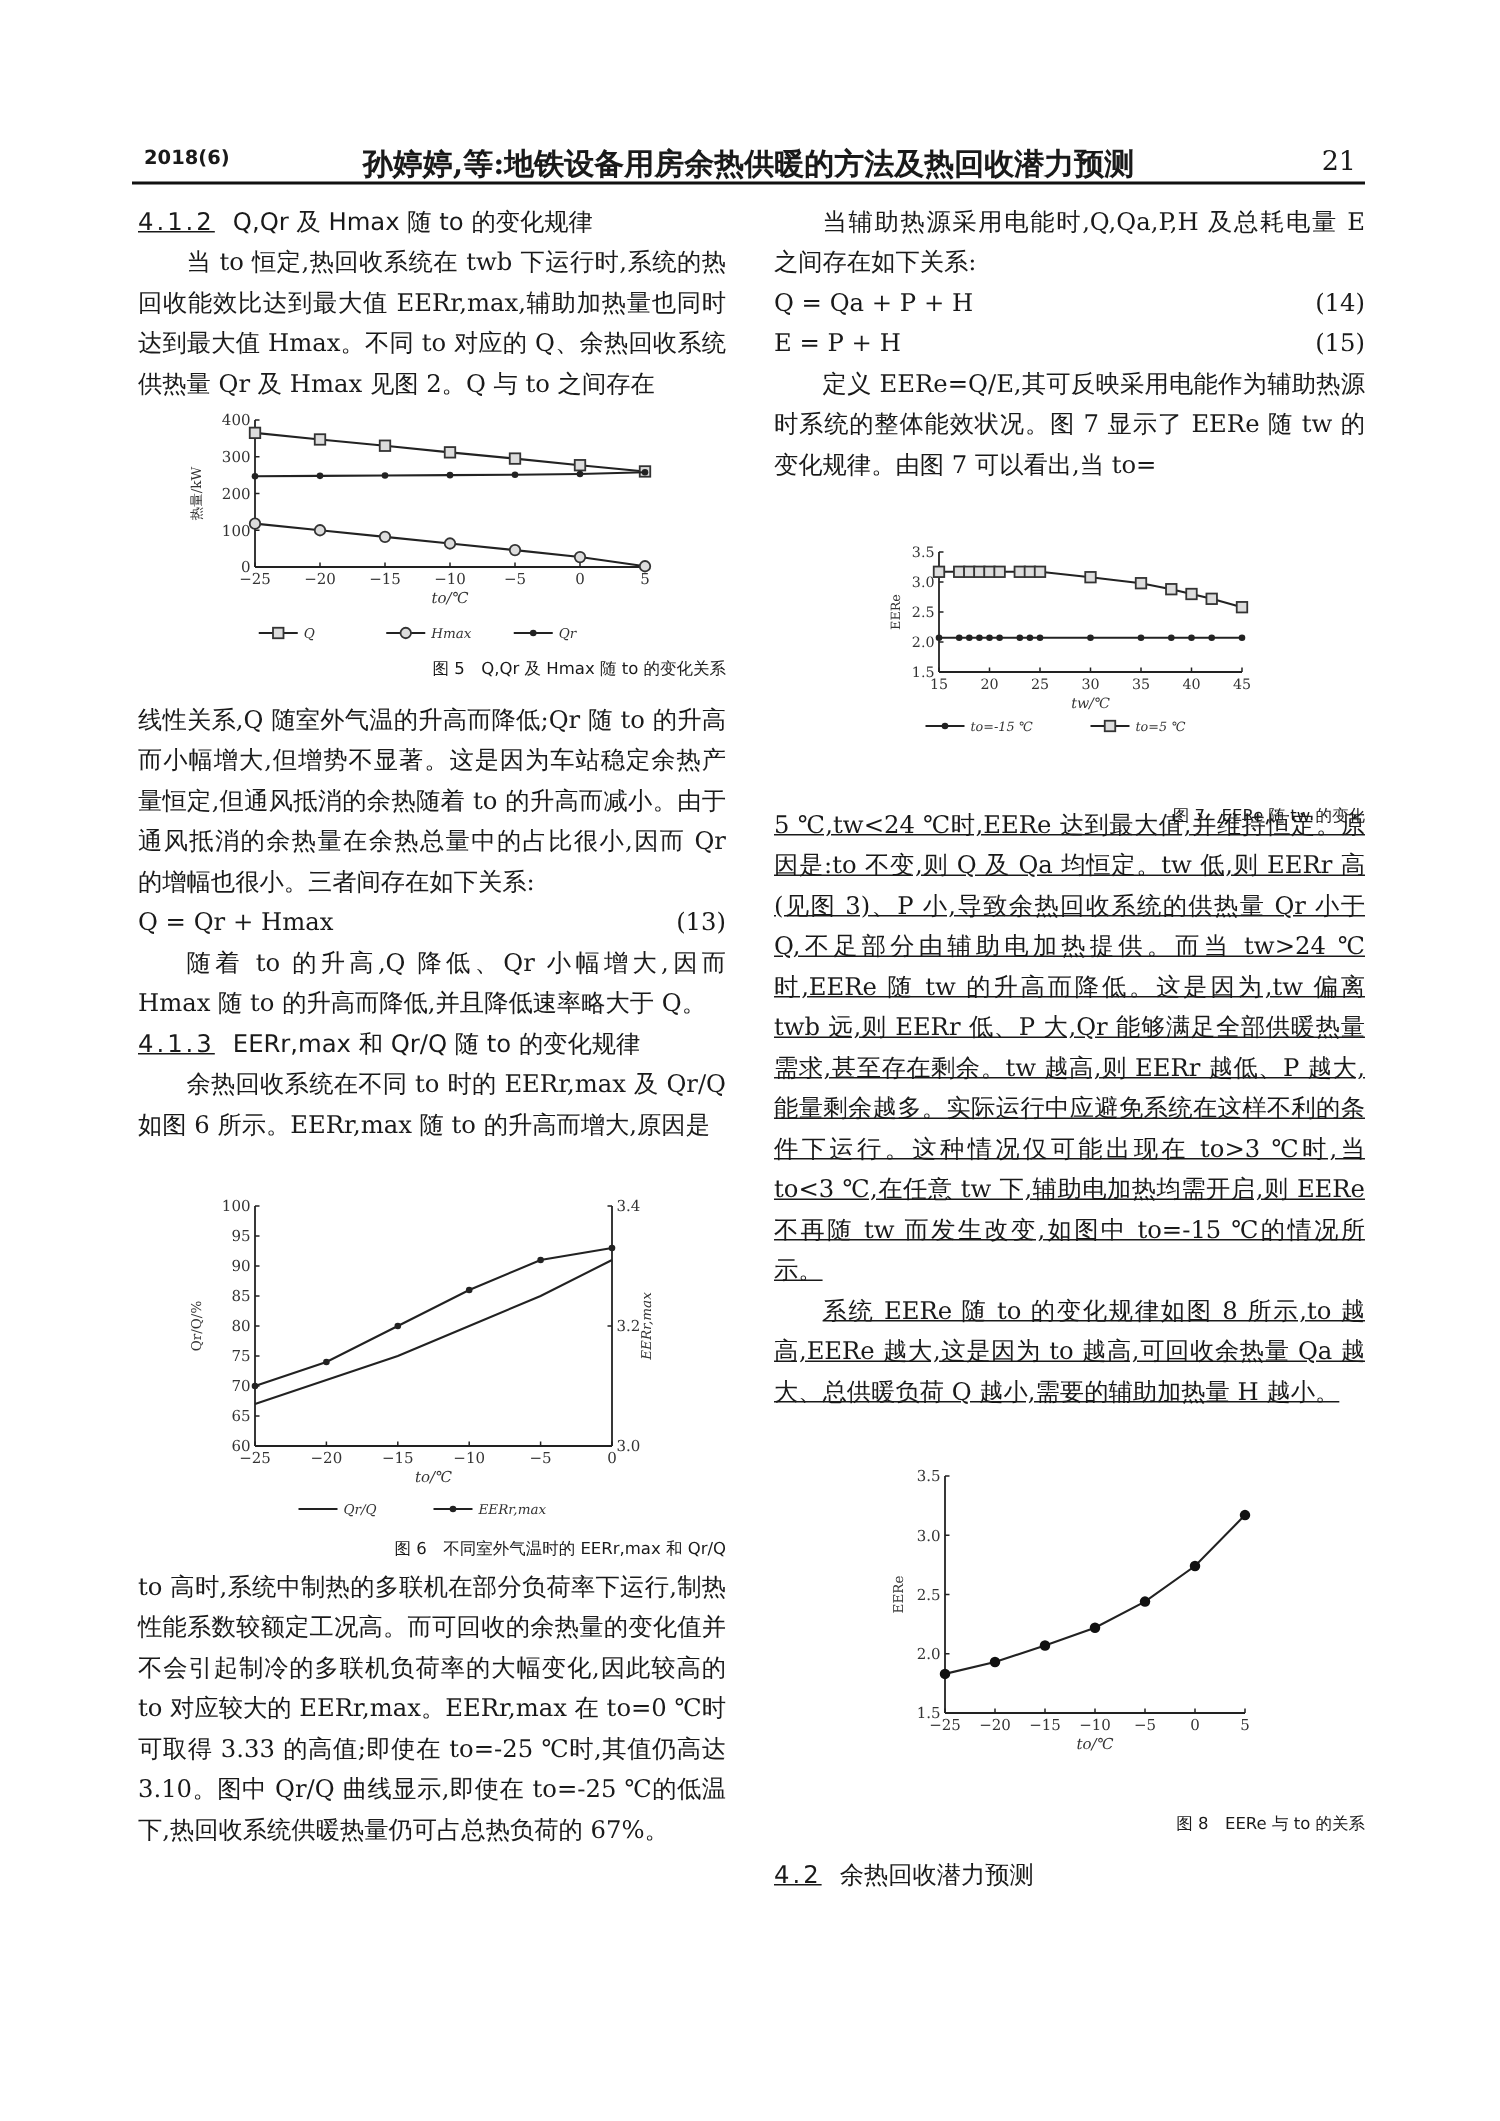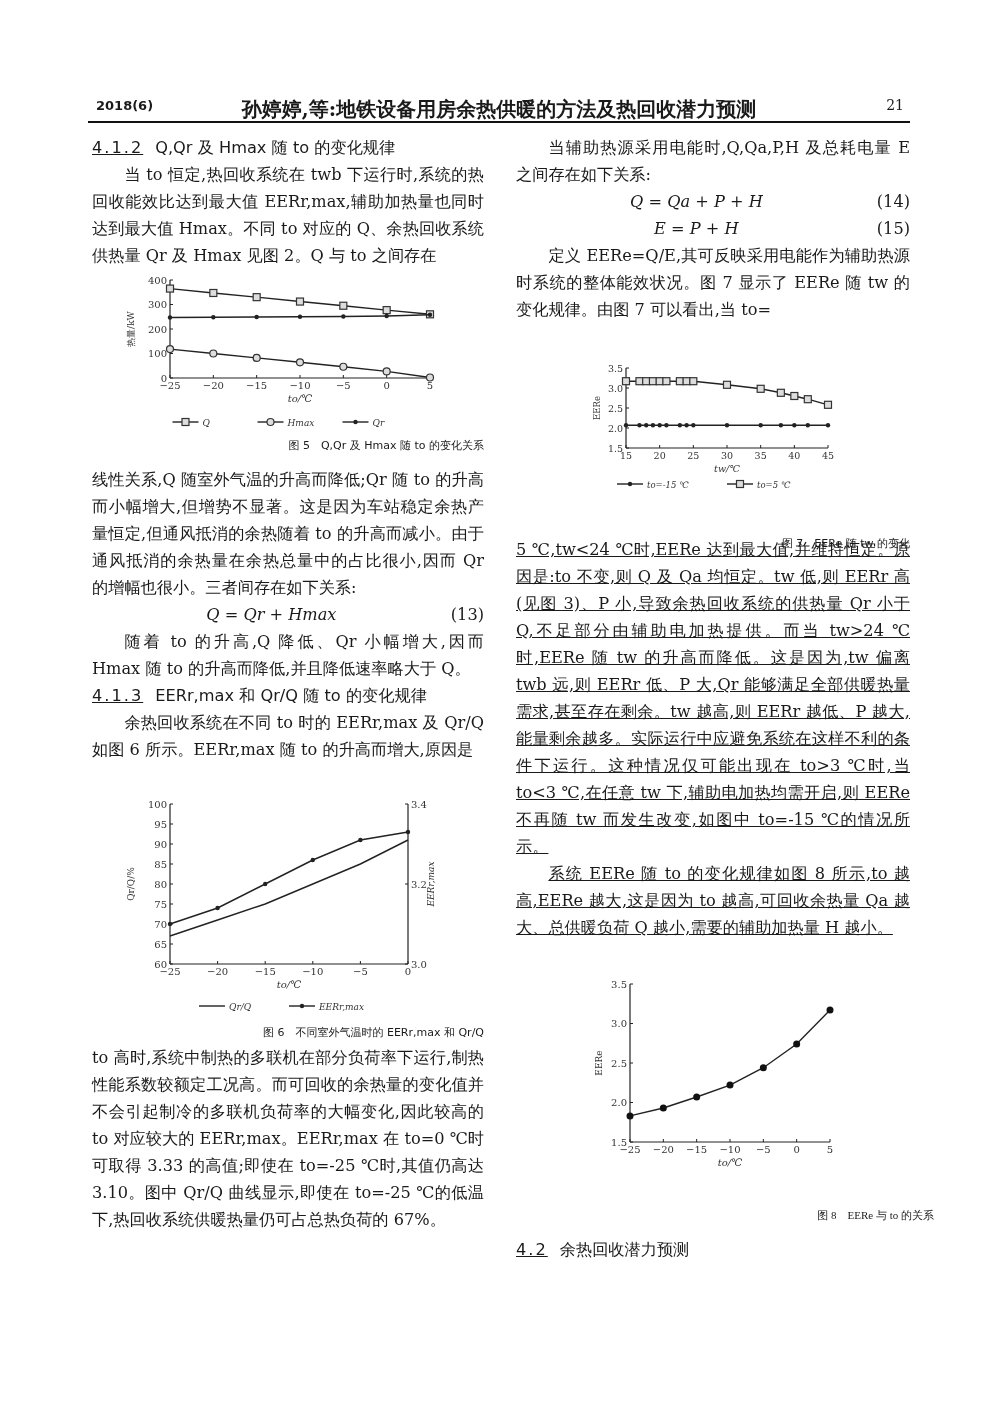--- a/index.html
+++ b/index.html
@@ -1,29 +1,29 @@
 <!DOCTYPE html>
 <html><head>
 <meta charset="utf-8">
 <style>
   html, body { margin:0; padding:0; background:#fff; }
   body { width:1000px; height:1414px; position:relative; overflow:hidden;
          font-family:"DejaVu Serif", serif; color:#1a1a1a; }
   .hdr { position:absolute; left:88px; top:92px; width:822px; height:26px; }
   .hdr .l { position:absolute; left:8px; top:6px; font-family:"DejaVu Sans", sans-serif; font-weight:bold; font-size:13px; }
   .hdr .c { position:absolute; left:0; right:0; top:4px; text-align:center; font-size:20px; font-weight:bold; }
-  .hdr .r { position:absolute; right:6px; top:5px; font-size:14px; }
+  .hdr .r { position:absolute; right:6px; top:5px; font-size:18px; }
   .hrule { position:absolute; left:88px; top:121px; width:822px; height:0; border-top:2px solid #111; }
   .col { position:absolute; font-size:16.2px; line-height:27px; }
   .col p { margin:0; text-align:justify; }
   .ind { text-indent:2em; }
   .sec { font-family:"DejaVu Sans", sans-serif; }
   .sec .n { letter-spacing:2px; margin-right:12px;text-decoration:underline; }
   .eq { display:flex; justify-content:space-between; }
-  .eq .e { flex:1; text-align:center; font-style:italic; }
+  .eq .e { flex:1; }
   .cap { font-family:"DejaVu Sans", sans-serif; font-size:11px; text-align:right; position:absolute; }
   svg text { font-family:"DejaVu Serif", serif; fill:#333; }
 </style>
 </head>
 <body>
 
 <div class="hdr">
   <span class="l">2018(6)</span>
   <span class="c">孙婷婷,等:地铁设备用房余热供暖的方法及热回收潜力预测</span>
   <span class="r">21</span>
@@ -297,19 +297,19 @@
     <text x="12" y="91" font-size="9" text-anchor="middle" transform="rotate(-90 12 91)">EERe</text>
     <polyline points="40,143.93 73.33333333333333,136.03 106.66666666666666,124.97000000000001 140,113.11999999999998 173.33333333333331,95.74000000000001 206.66666666666669,72.03999999999998 240,38.06999999999999" fill="none" stroke="#222" stroke-width="1.4"></polyline>
     <circle cx="40" cy="143.93" r="3.5" fill="#111"></circle>
     <circle cx="73.33333333333333" cy="136.03" r="3.5" fill="#111"></circle>
     <circle cx="106.66666666666666" cy="124.97000000000001" r="3.5" fill="#111"></circle>
     <circle cx="140" cy="113.11999999999998" r="3.5" fill="#111"></circle>
     <circle cx="173.33333333333331" cy="95.74000000000001" r="3.5" fill="#111"></circle>
     <circle cx="206.66666666666669" cy="72.03999999999998" r="3.5" fill="#111"></circle>
     <circle cx="240" cy="38.06999999999999" r="3.5" fill="#111"></circle>
   </svg>
-<div class="cap" style="left:540px; top:1208px; width:394px;font-family:Liberation Serif, serif;">图 8　EERe 与 to 的关系</div>
+<div class="cap" style="left:516px; top:1208px; width:394px;">图 8　EERe 与 to 的关系</div>
 
 <div class="col" style="left:516px; top:1236px; width:394px;">
   <div class="sec">
     <span class="n">4.2</span><span>余热回收潜力预测</span>
   </div>
 </div>
 
 </body></html>

